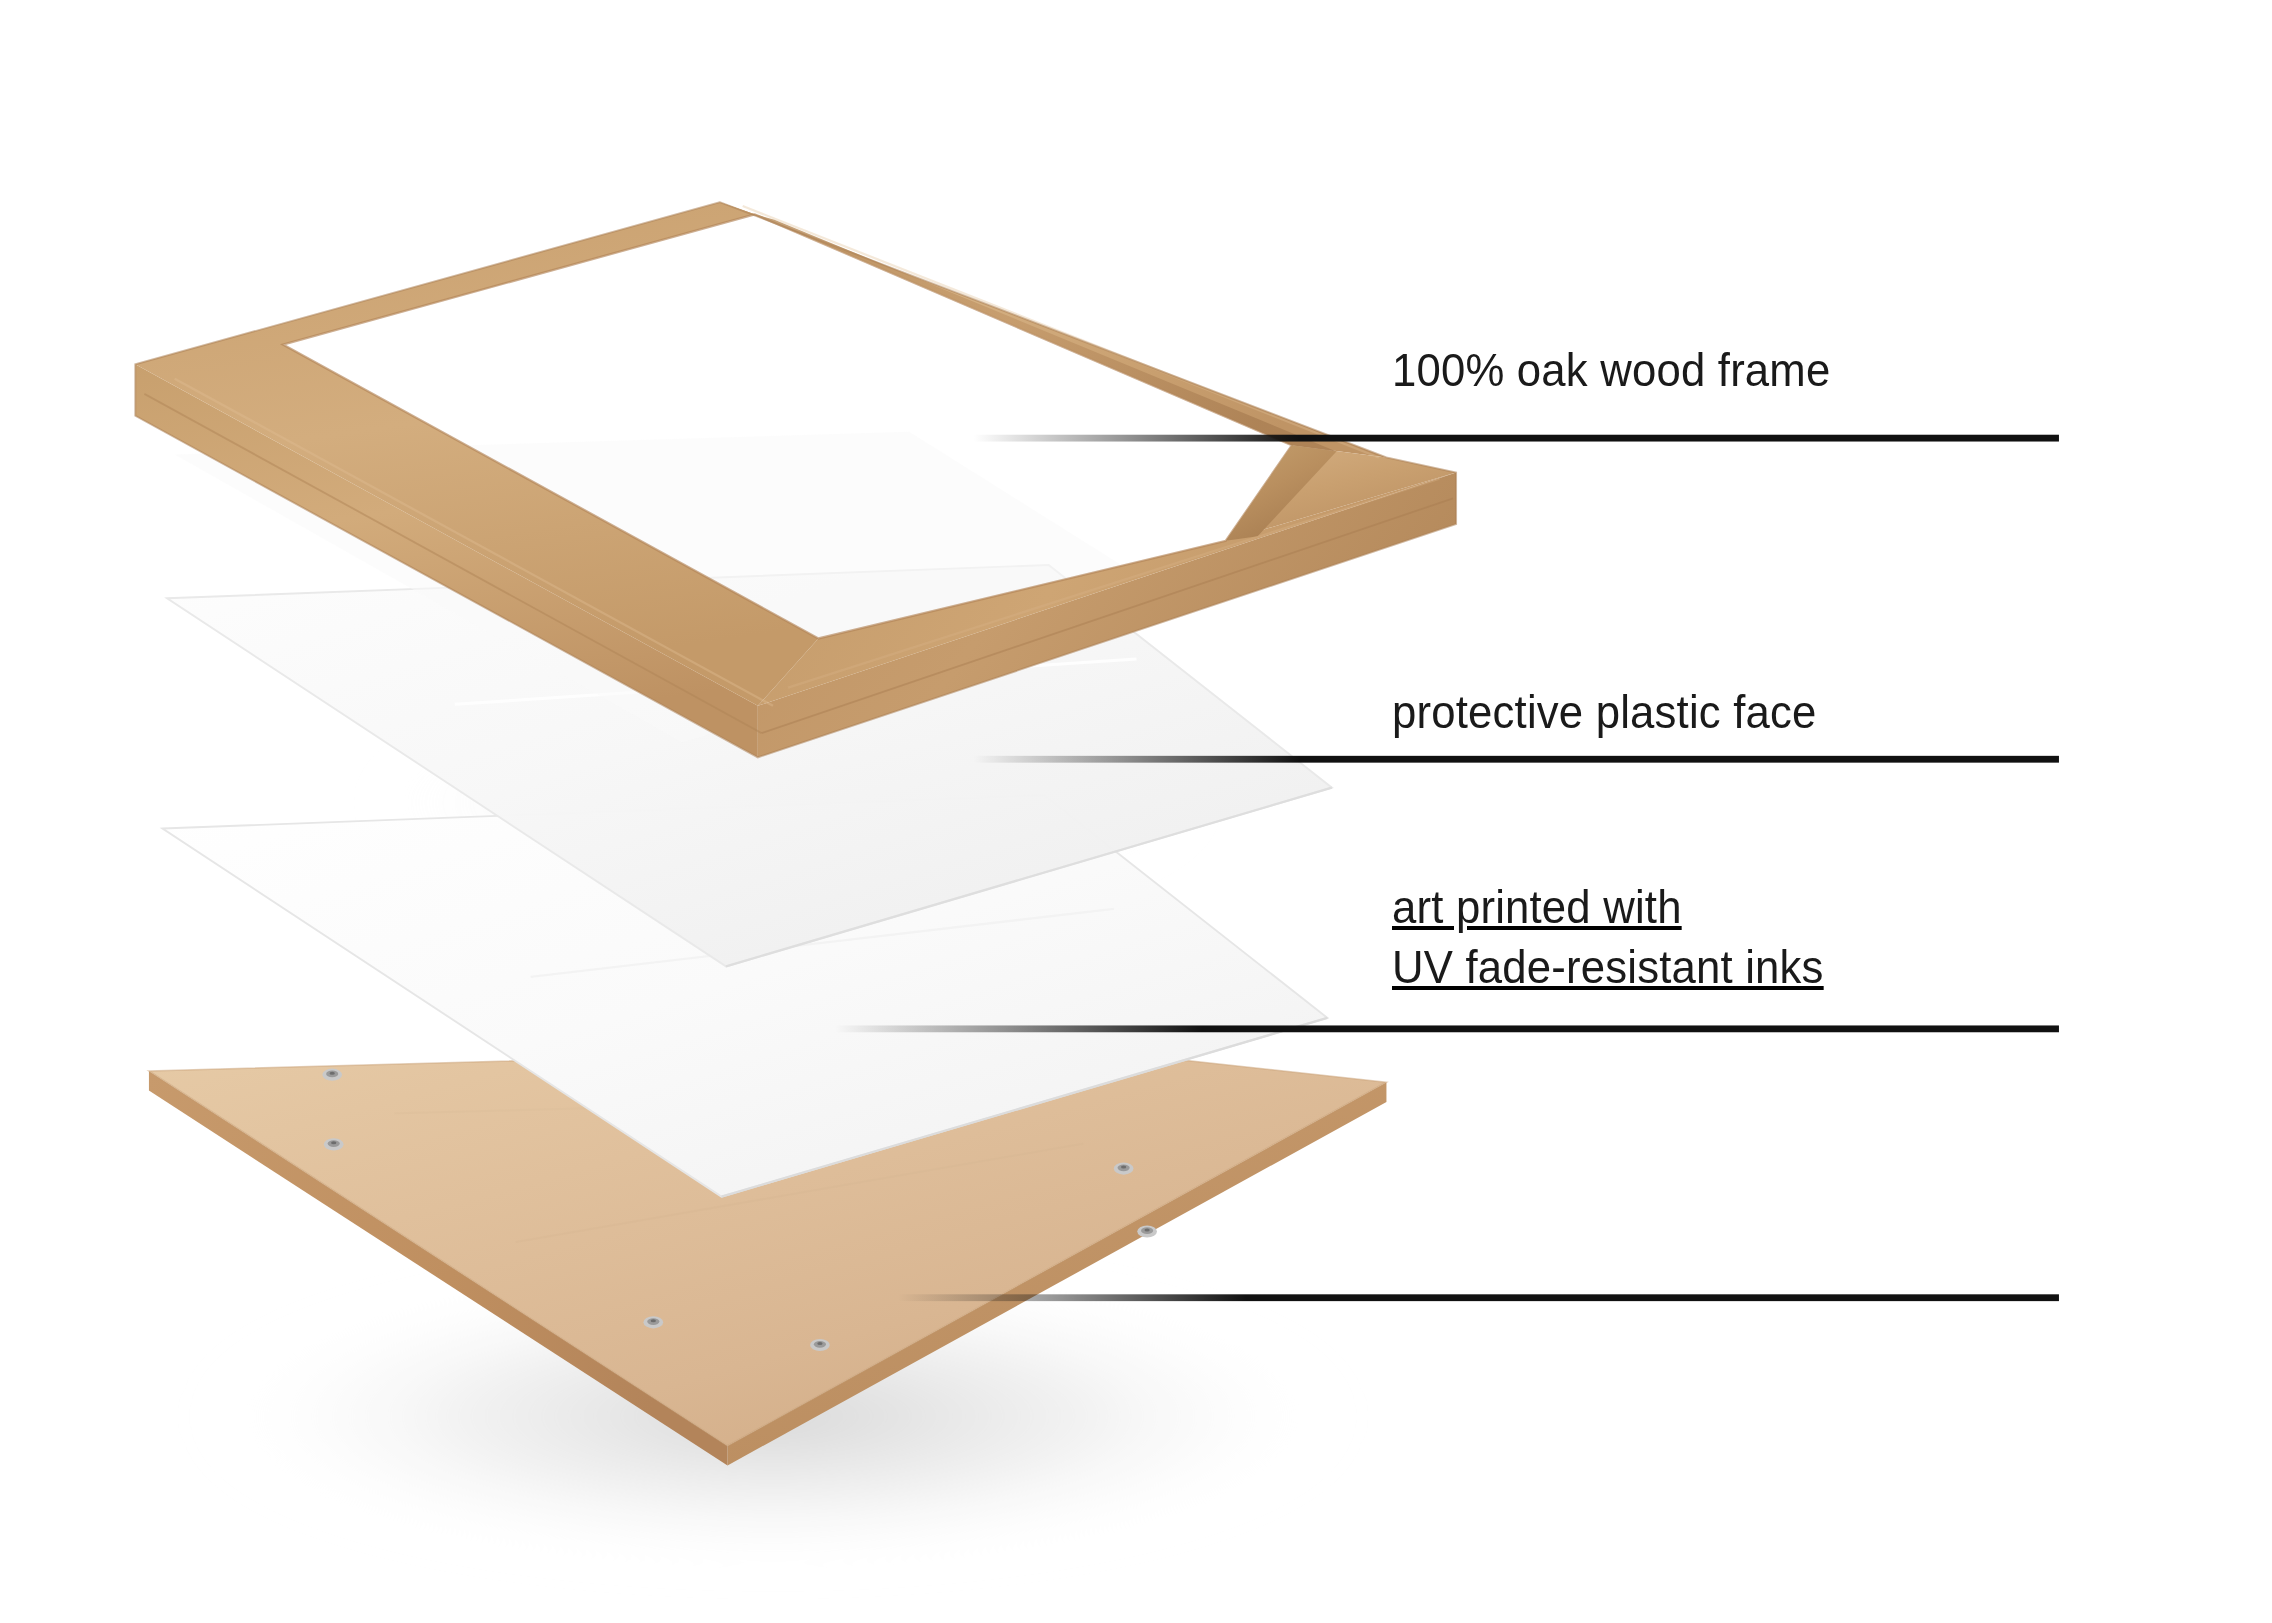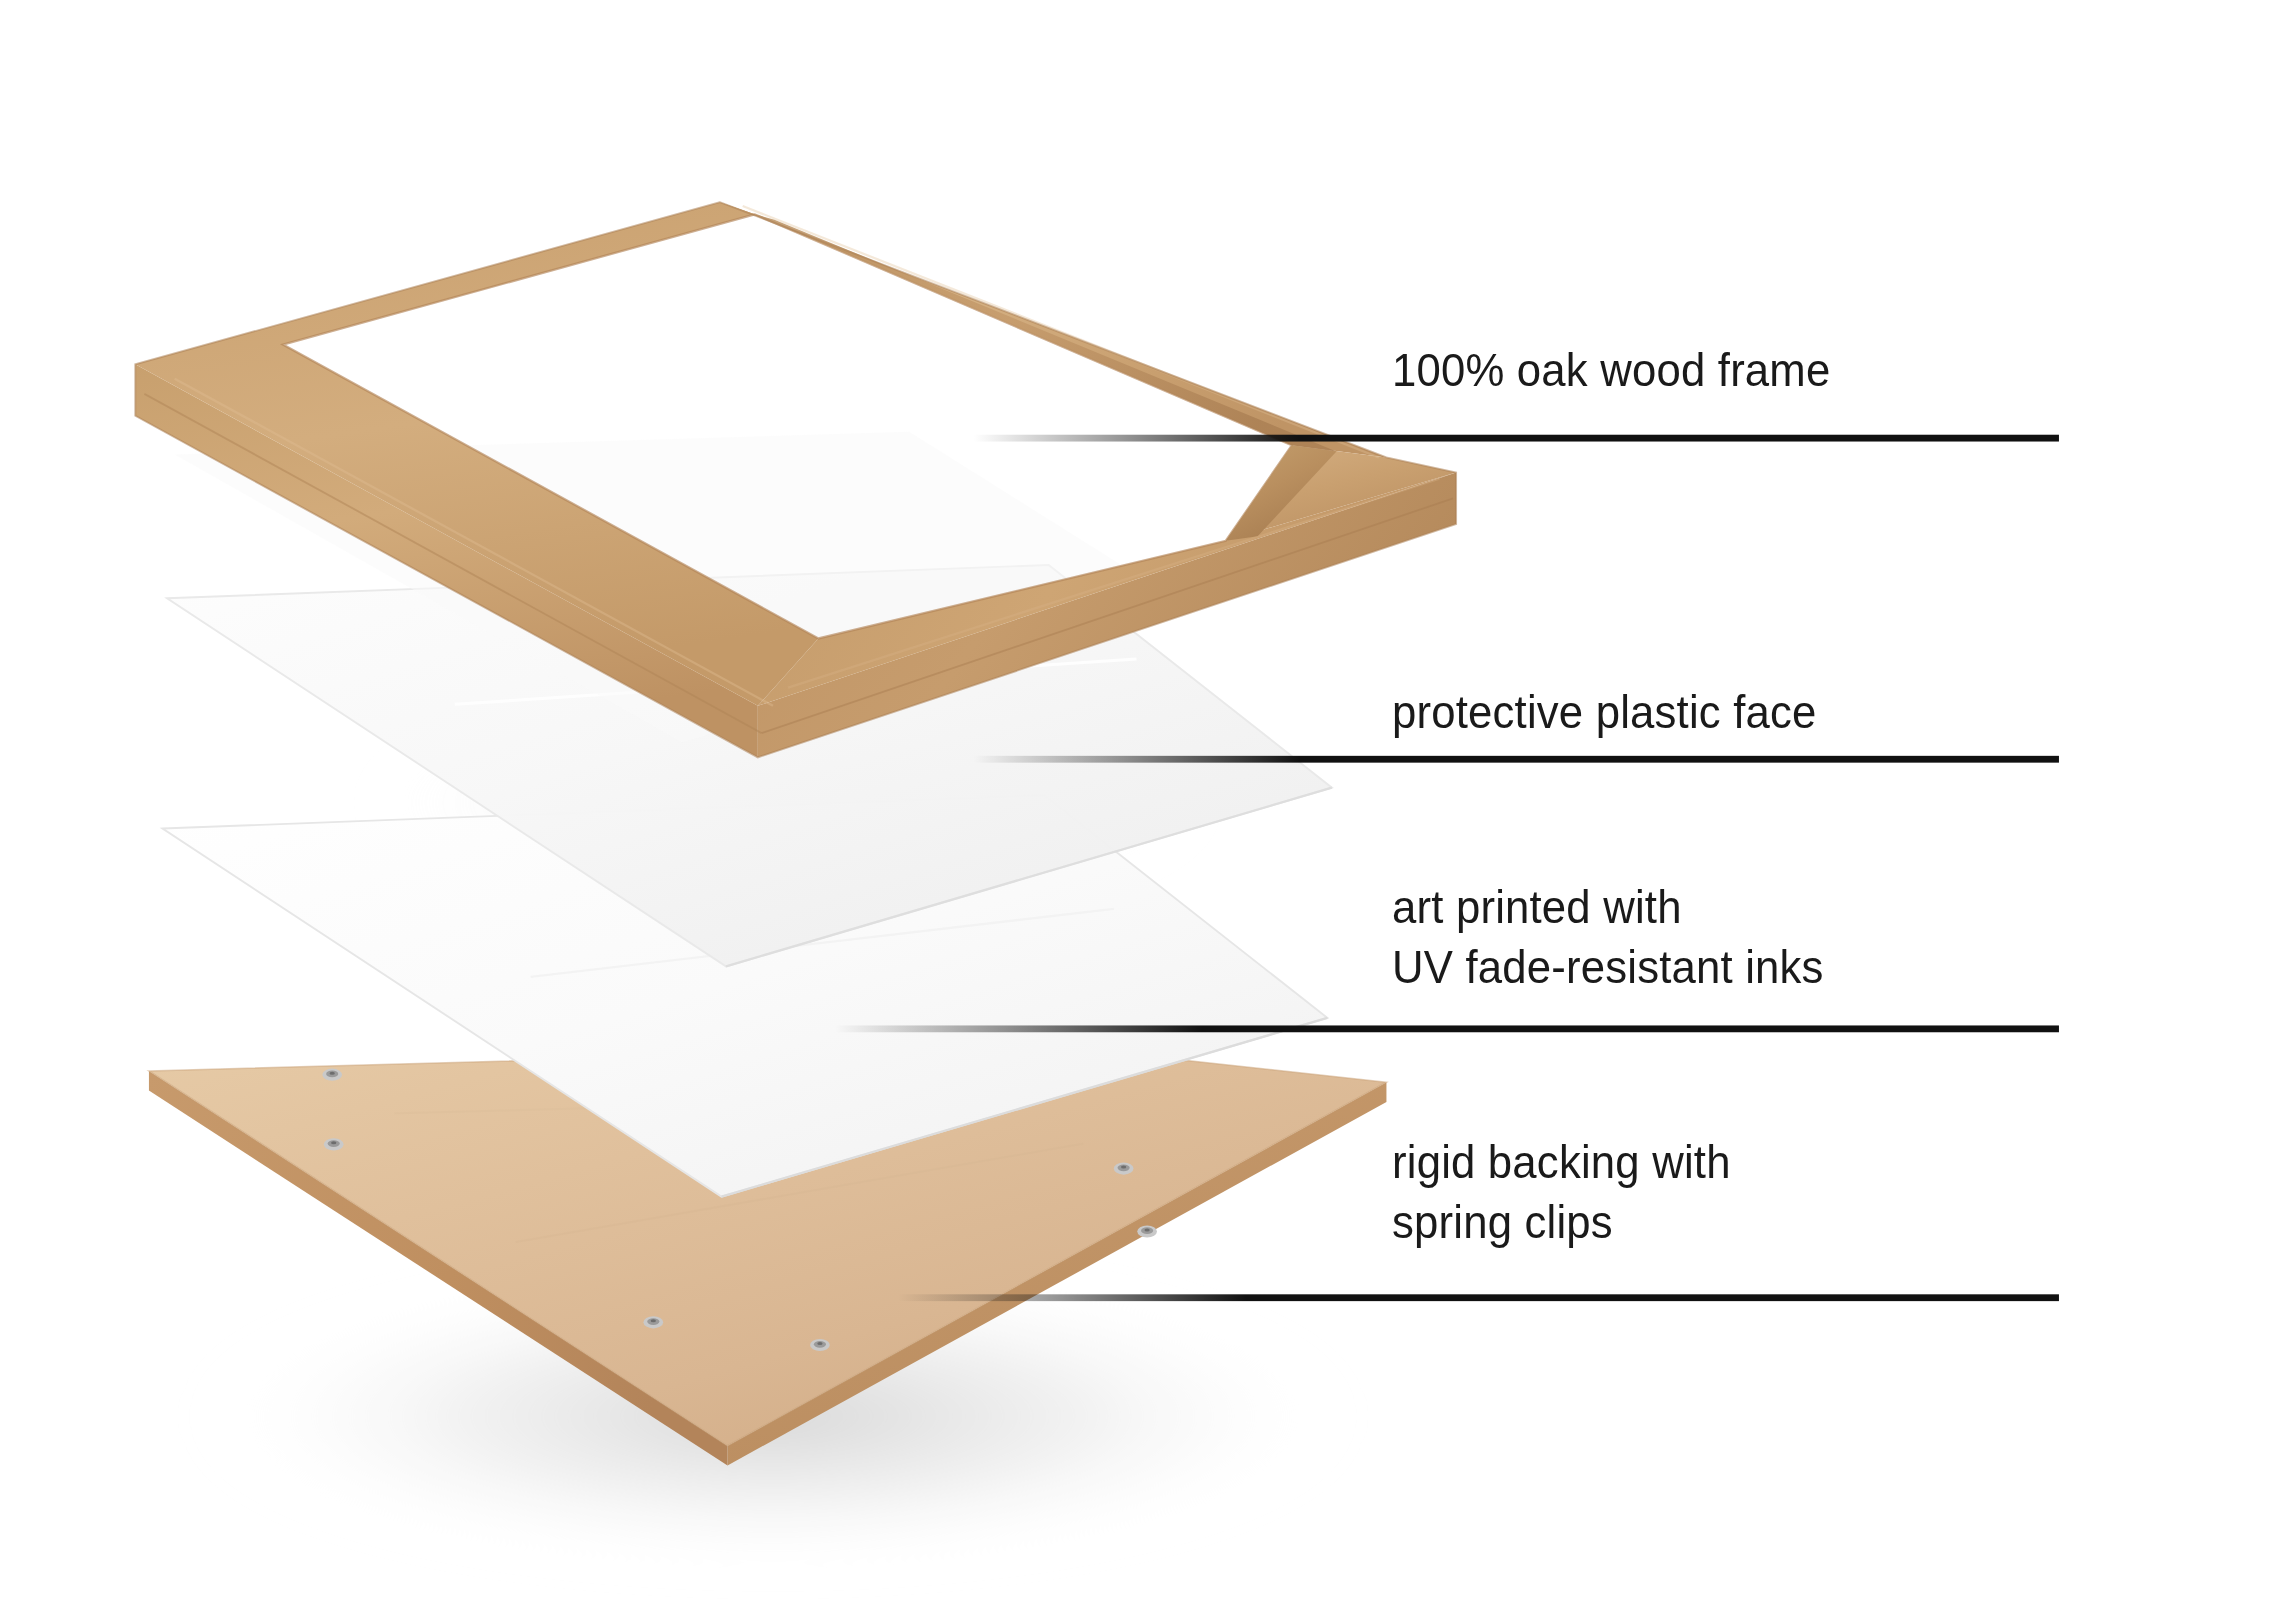--- a/index.html
+++ b/index.html
@@ -266,25 +266,21 @@
   <div class="callouts">
 
     <div class="callout" style="left:1392px; top:340px;">
       <div class="callout-text">100% oak wood frame</div>
     </div>
 
     <div class="callout" style="left:1392px; top:682px;">
       <div class="callout-text">protective plastic face</div>
     </div>
 
-    <div class="callout" style="left:1392px; top:877px;">
+    <div class="callout" style="left:1392px; top:877px;text-decoration:underline;">
       <div class="callout-text">art printed with
 UV fade-resistant inks</div>
     </div>
 
-    <div class="callout" style="left:1392px; top:1132px;">
-      <div class="callout-text">rigid backing with
-spring clips</div>
-    </div>
 
   </div>
 </div>
 
 
 </body></html>

